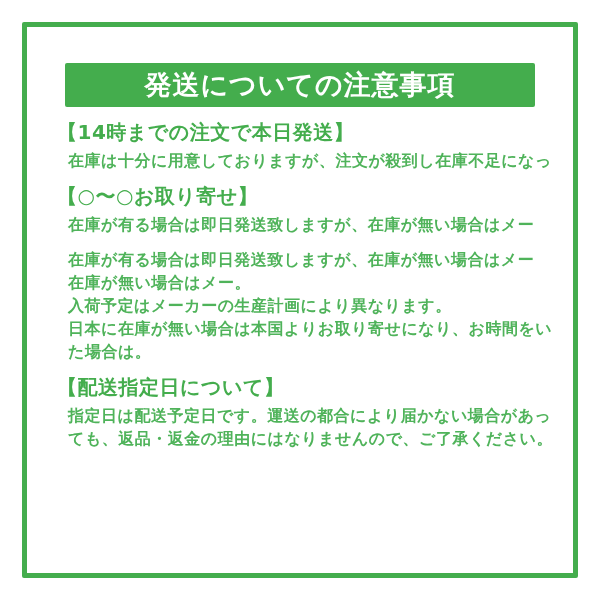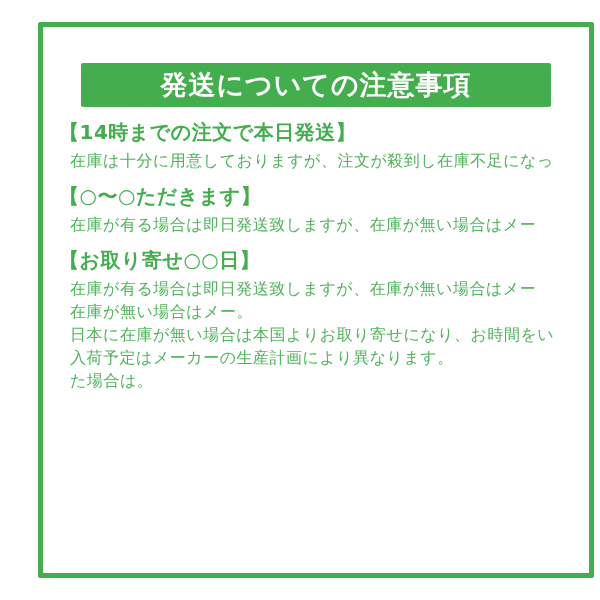--- a/index.html
+++ b/index.html
@@ -10,21 +10,21 @@
   }
   .canvas {
     position: relative;
     width: 600px;
     height: 600px;
     background: #ffffff;
     overflow: hidden;
   }
   .frame {
     position: absolute;
-    left: 38px;
+    left: 22px;
     top: 22px;
     width: 556px;
     height: 556px;
     box-sizing: border-box;
     border: 5px solid #44ad4d;
     border-radius: 2px;
     background: #ffffff;
   }
   .banner {
     width: 470px;
@@ -35,21 +35,21 @@
     display: flex;
     align-items: center;
     justify-content: center;
     color: #ffffff;
     font-size: 27px;
     font-weight: bold;
     letter-spacing: 1px;
   }
   .section {
     margin-top: 12px;
-    padding-left: 16px;
+    padding-left: 30px;
     padding-right: 12px;
   }
   .section.first {
     margin-top: 13px;
   }
   .section-heading {
     color: #44ad4d;
     font-weight: bold;
     font-size: 20px;
     line-height: 25px;
@@ -58,52 +58,59 @@
   .section-body {
     margin-top: 4px;
     padding-left: 11px;
     color: #4fb35a;
     font-size: 16px;
     line-height: 23px;
     letter-spacing: 0.5px;
   }
   .body-line {
     white-space: nowrap;
+    font-weight: bold;
   }
 </style>
 </head>
 <body>
 
 <div class="canvas">
   <div class="frame">
 
     <div class="banner">
       <span>発送についての注意事項</span>
     </div>
 
     <div class="section first">
       <div class="section-heading">【14時までの注文で本日発送】</div>
       <div class="section-body">
         <div class="body-line">在庫は十分に用意しておりますが、注文が殺到し在庫不足になっ</div>
       </div>
     </div>
 
     <div class="section">
-      <div class="section-heading">【○〜○ただきます】</div>
+      <div class="section-heading">【○〜○お取り寄せ】</div>
       <div class="section-body">
         <div class="body-line">在庫が有る場合は即日発送致しますが、在庫が無い場合はメー</div>
       </div>
     </div>
 
     <div class="section">
-      <div class="section-heading">【お取り寄せ○○日】</div>
       <div class="section-body">
         <div class="body-line">在庫が有る場合は即日発送致しますが、在庫が無い場合はメー</div>
         <div class="body-line">在庫が無い場合はメー。</div>
+        <div class="body-line">入荷予定はメーカーの生産計画により異なります。</div>
         <div class="body-line">日本に在庫が無い場合は本国よりお取り寄せになり、お時間をい</div>
-        <div class="body-line">入荷予定はメーカーの生産計画により異なります。</div>
         <div class="body-line">た場合は。</div>
       </div>
     </div>
 
+    <div class="section">
+      <div class="section-heading">【配送指定日について】</div>
+      <div class="section-body">
+        <div class="body-line">指定日は配送予定日です。運送の都合により届かない場合があっ</div>
+        <div class="body-line">ても、返品・返金の理由にはなりませんので、ご了承ください。</div>
+      </div>
+    </div>
 
   </div>
 </div>
 
 </body></html>

